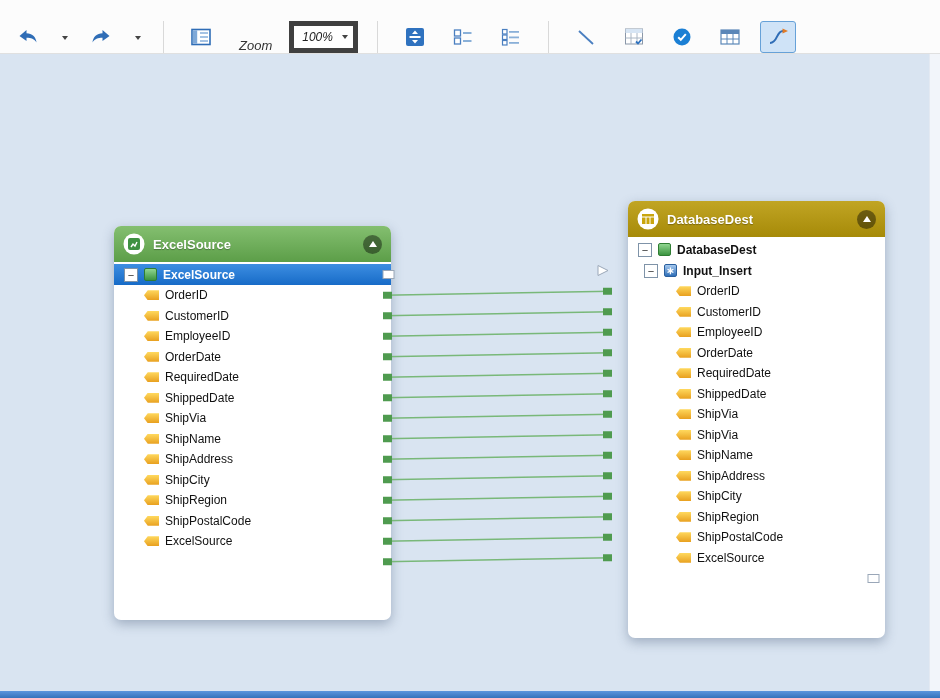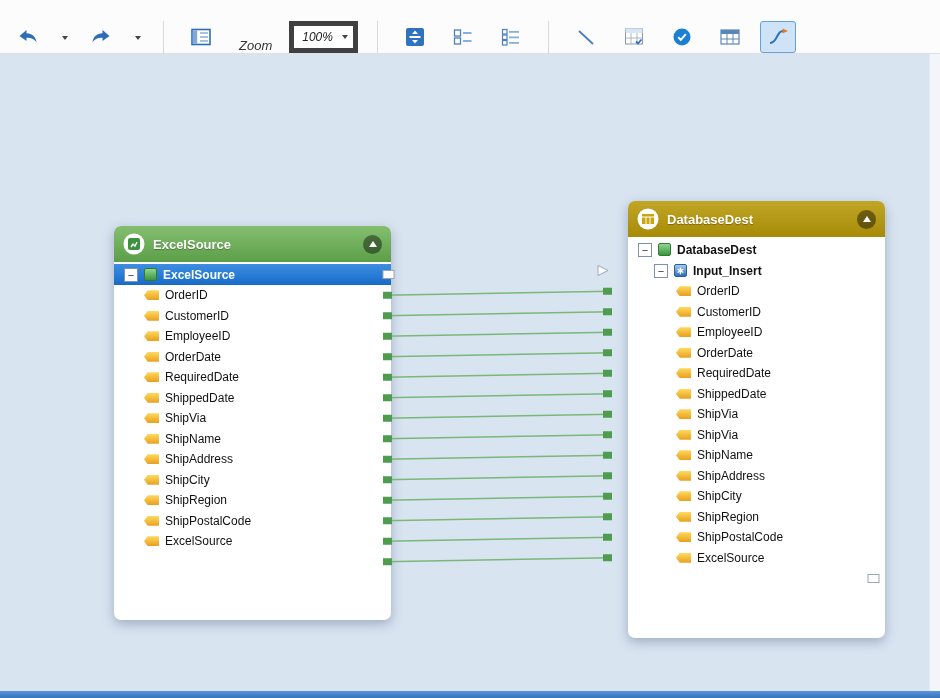--- a/index.html
+++ b/index.html
@@ -31,21 +31,21 @@
   .collapse{width:19px;height:19px;border-radius:50%;background:rgba(0,0,0,.42);display:flex;align-items:center;justify-content:center;cursor:pointer;flex:none;}
   .tri-up{width:0;height:0;border-left:4px solid transparent;border-right:4px solid transparent;border-bottom:6px solid #fff;}
   .node-body{padding-top:2px;}
 
   .row{display:flex;align-items:center;gap:6px;height:20.5px;font-size:12px;color:#111;white-space:nowrap;}
   .row.root{height:21px;font-weight:bold;}
   .row.sub{height:21px;font-weight:bold;}
   .source-node .row.root{padding-left:10px;}
   .source-node .row.field{padding-left:30px;}
   .dest-node .row.root{padding-left:10px;}
-  .dest-node .row.sub{padding-left:26px;}
+  .dest-node .row.sub{padding-left:16px;}
   .dest-node .row.field{padding-left:48px;}
   .row.selected{background:linear-gradient(#3d8ee2,#176bc7);color:#fff;}
 
   .expander{width:12px;height:12px;border:1px solid #7f93a8;background:#fff;color:#333;font-size:11px;line-height:10px;display:inline-flex;align-items:center;justify-content:center;flex:none;font-weight:normal;}
   .expander[data-exp="minus"]::before{content:"−";}
   .expander[data-exp="plus"]::before{content:"+";}
 
   .sq{width:11px;height:11px;border-radius:2px;flex:none;position:relative;}
   .sq.green{background:linear-gradient(#90d690,#3c9440);border:1px solid #2f7d33;}
   .sq.blue{background:linear-gradient(#a6c9ef,#2f6fb8);border:1px solid #2a5f9e;}

